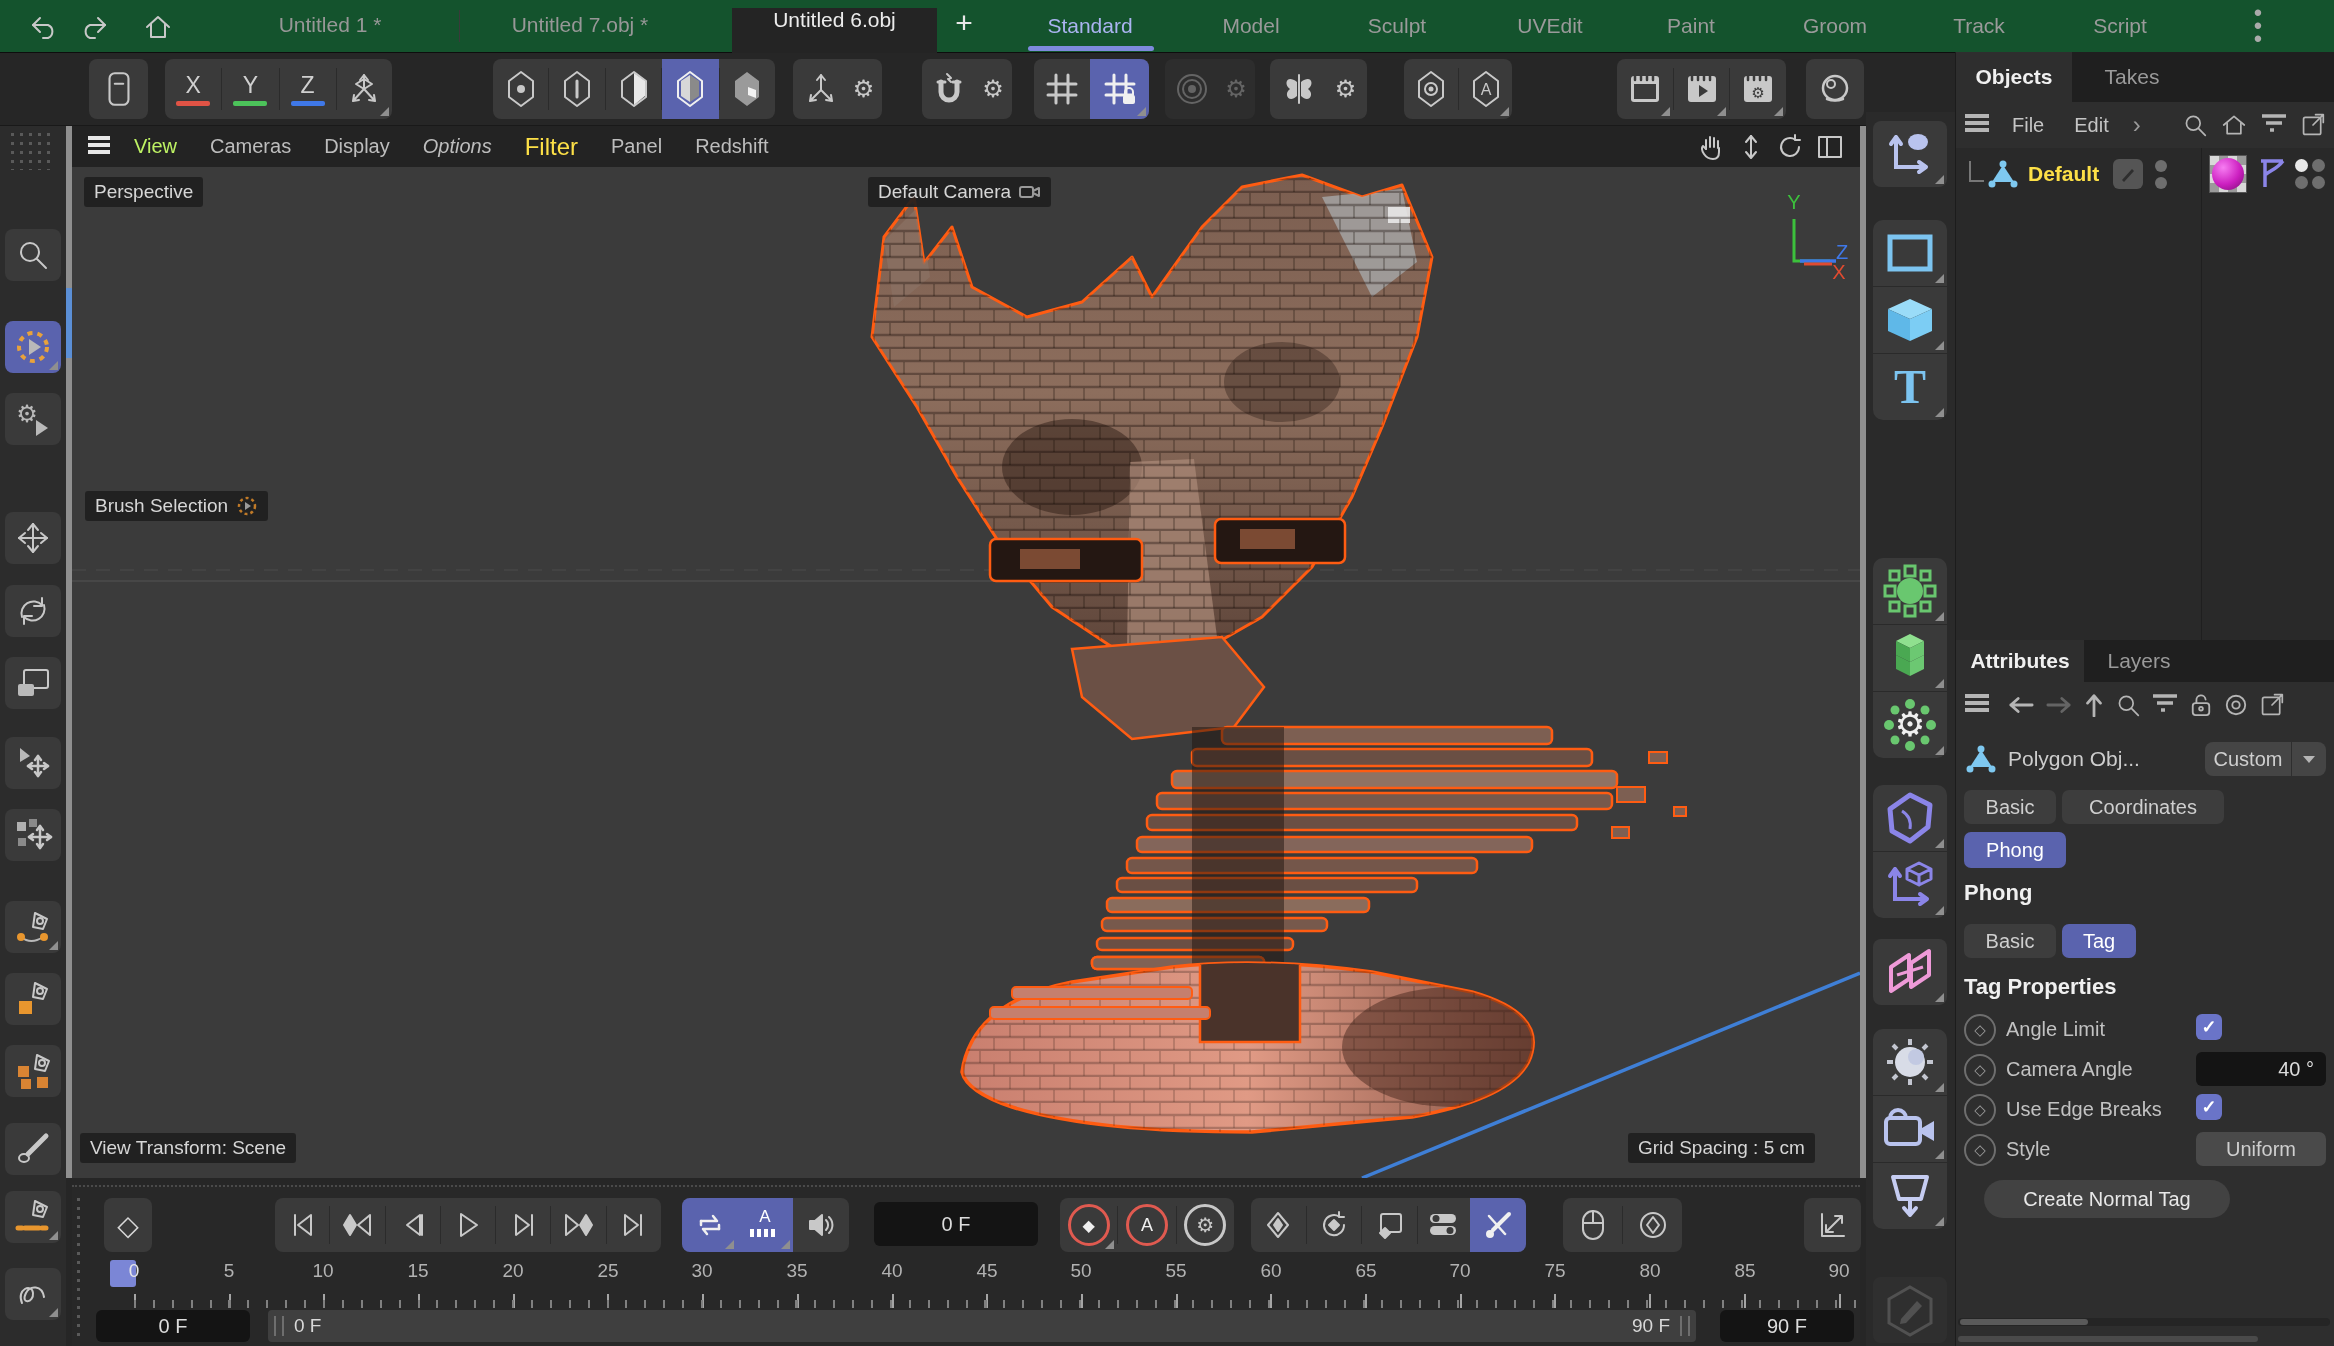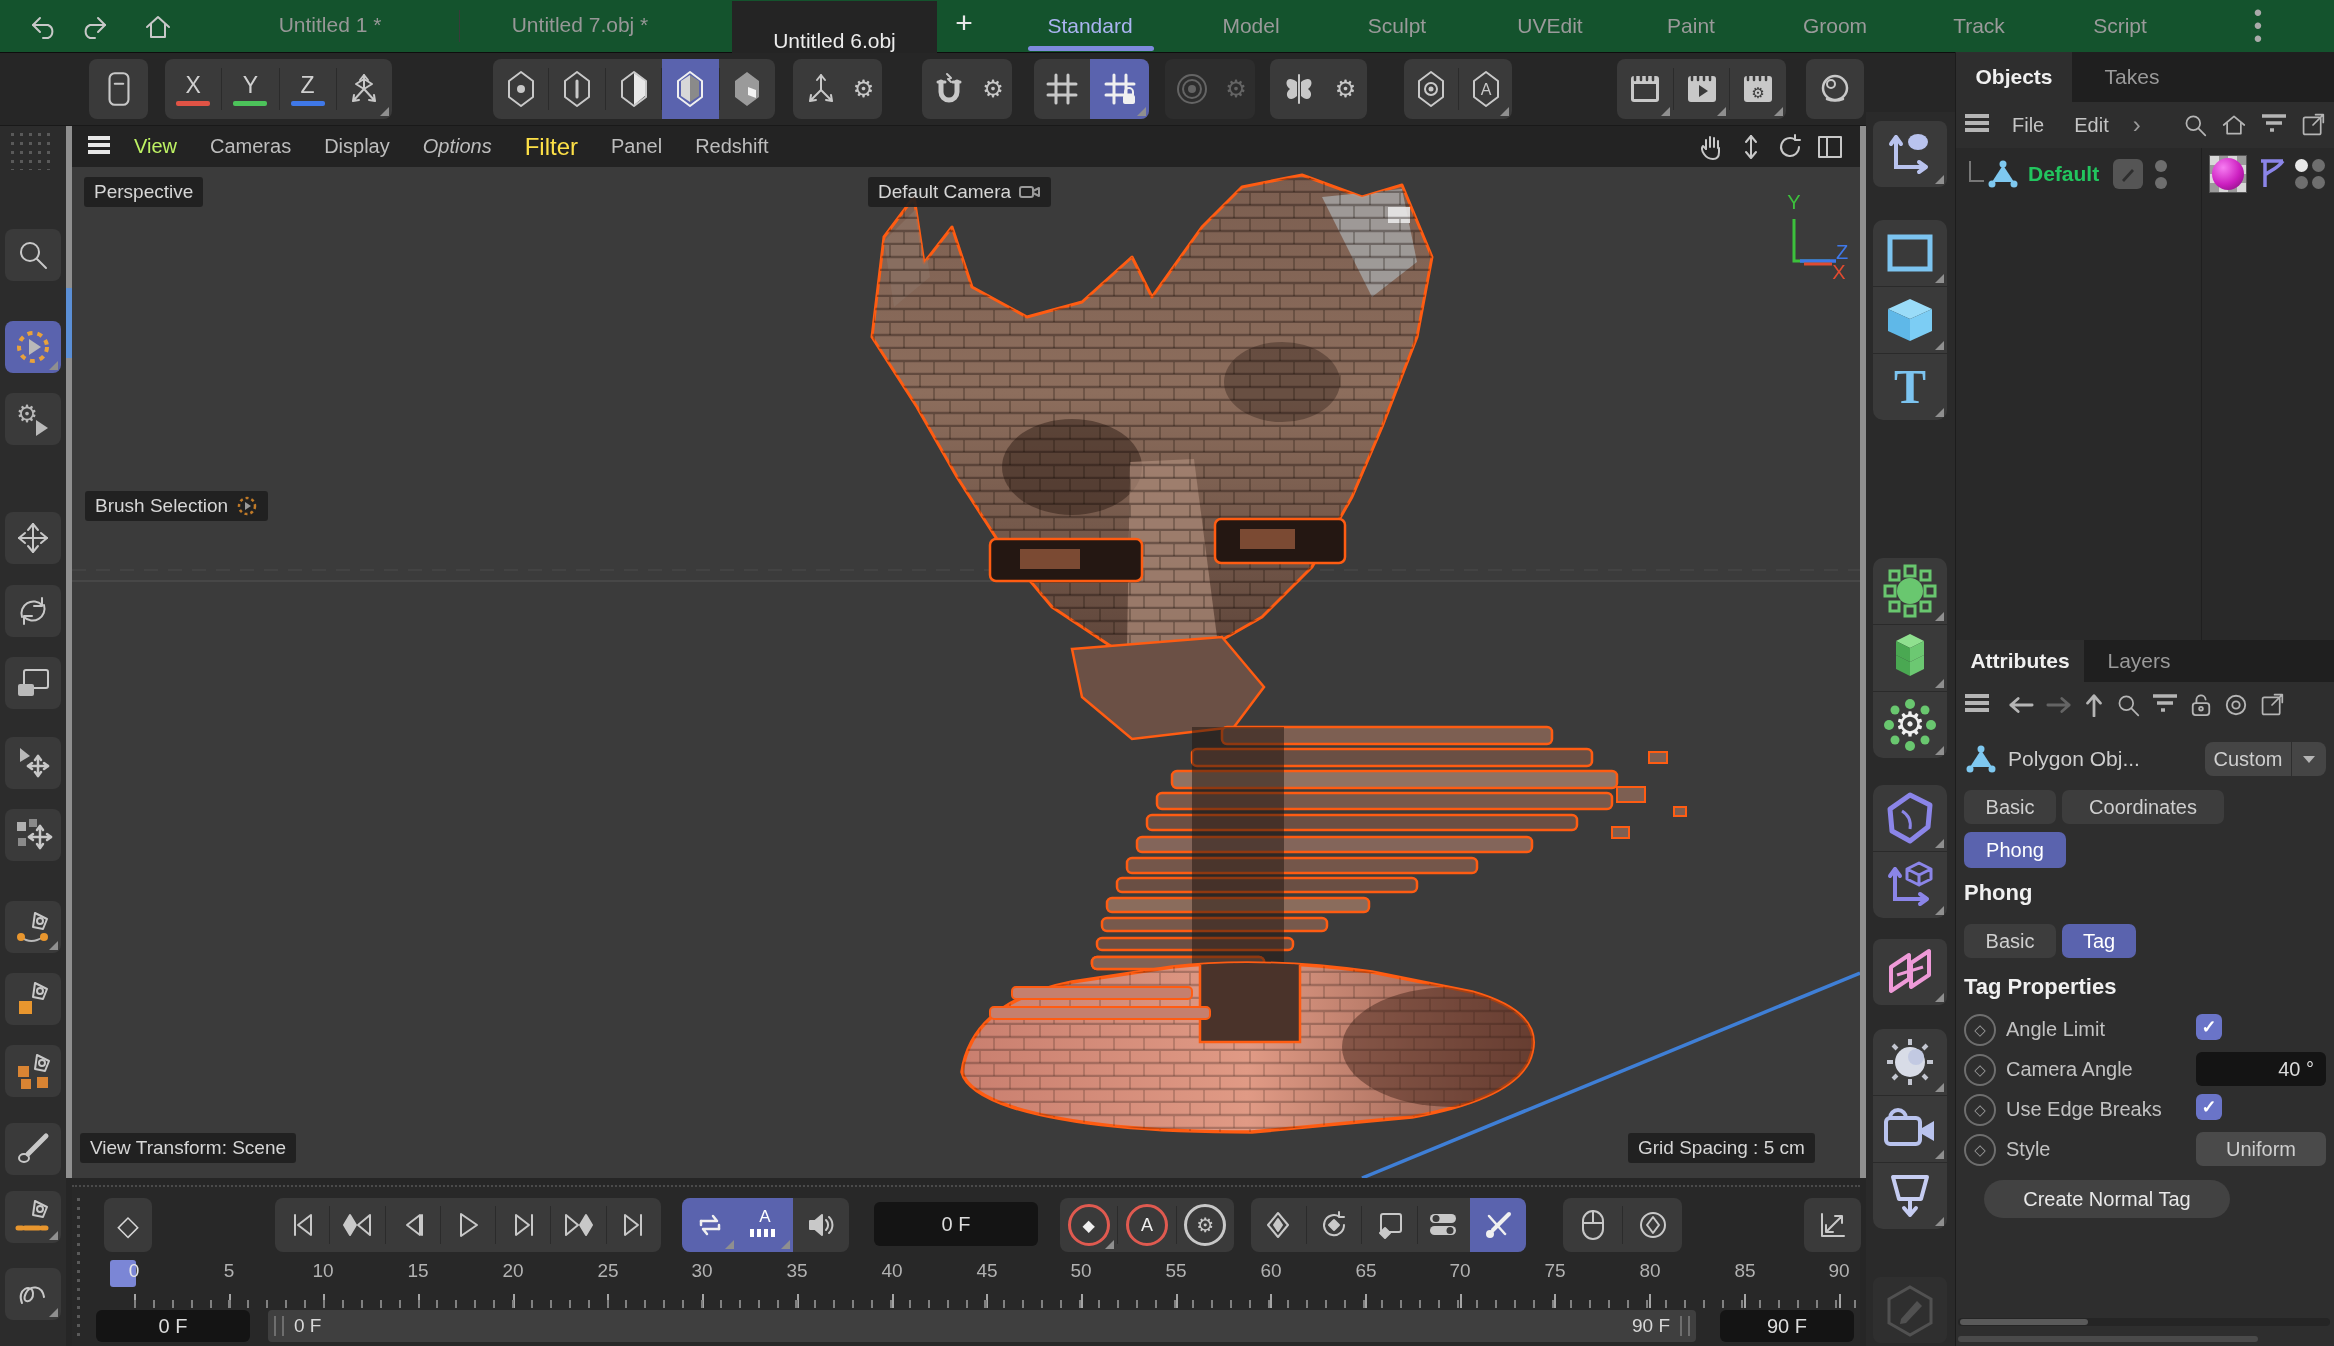--- a/index.html
+++ b/index.html
@@ -52,21 +52,21 @@
     <div class="abs" style="left:142px;top:11px;">
       <svg class="I" width="32" height="32" viewBox="0 0 32 32">
           <path d="M5 16 L16 6 L27 16"></path>
           <path d="M9 13 V26 H23 V13"></path>
         </svg>
     </div>
 
     <div class="abs tabtxt" style="left:230px;top:13px;width:200px;text-align:center;">Untitled 1 *</div>
     <div class="abs" style="left:459px;top:10px;width:1px;height:32px;background:#3a3a3a;"></div>
     <div class="abs tabtxt" style="left:480px;top:13px;width:200px;text-align:center;">Untitled 7.obj *</div>
-    <div class="abs" style="left:732px;top:1px;width:205px;height:52px;background:#242424;display:flex;align-items:flex-end;justify-content:center;">
+    <div class="abs" style="left:732px;top:8px;width:205px;height:52px;background:#242424;display:flex;align-items:flex-start;justify-content:center;">
       <span style="font-size:21px;color:#ececec;">Untitled 6.obj</span>
     </div>
     <div class="abs" style="left:944px;top:6px;width:40px;font-size:30px;color:#e8e8e8;text-align:center;">+</div>
 
     <span class="ltab" style="left:1090px;color:#aab4f0;">Standard</span>
     <div class="abs" style="left:1028px;top:46px;width:126px;height:5px;background:#7e8add;border-radius:3px;"></div>
     <span class="ltab" style="left:1251px;">Model</span>
     <span class="ltab" style="left:1397px;">Sculpt</span>
     <span class="ltab" style="left:1550px;">UVEdit</span>
     <span class="ltab" style="left:1691px;">Paint</span>
@@ -702,21 +702,21 @@
       <div class="abs row" style="left:0;top:4px;width:379px;height:44px;">
         <svg width="24" height="30" viewBox="0 0 24 30" style="margin-left:6px;">
             <path d="M8 2 V22 H22" stroke="#777" stroke-width="2" fill="none"></path>
           </svg>
         <svg width="30" height="28" viewBox="0 0 30 28" style="margin-left:2px;">
             <path d="M15 5 L26 22 H4 Z" fill="#7ec8f0"></path>
             <circle cx="15" cy="4" r="3.5" fill="#7ec8f0"></circle>
             <circle cx="4" cy="24" r="3.5" fill="#7ec8f0"></circle>
             <circle cx="26" cy="24" r="3.5" fill="#7ec8f0"></circle>
           </svg>
-        <span style="margin-left:10px;font-size:21px;font-weight:bold;color:#22c55e;">Default</span>
+        <span style="margin-left:10px;font-size:21px;font-weight:bold;color:#fde047;">Default</span>
         <div style="margin-left:14px;width:30px;height:30px;border-radius:6px;background:#555;display:flex;align-items:center;justify-content:center;">
           <svg width="18" height="18" viewBox="0 0 18 18">
               <path d="M3 15 L13 4 L15 6 L5 17 Z" fill="#2e2e2e"></path>
             </svg>
         </div>
         <div style="margin-left:12px;display:flex;flex-direction:column;gap:5px;">
           <div style="width:12px;height:12px;border-radius:50%;background:#6e6e6e;"></div>
           <div style="width:12px;height:12px;border-radius:50%;background:#6e6e6e;"></div>
         </div>
         <div style="flex:1;"></div>

